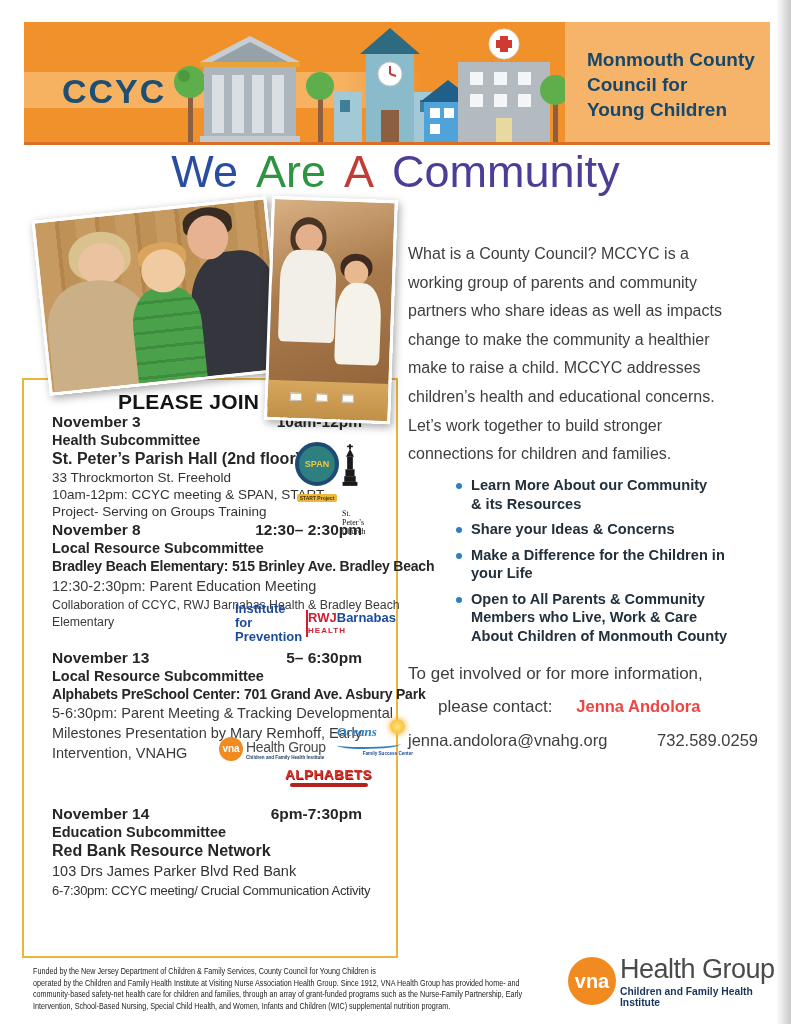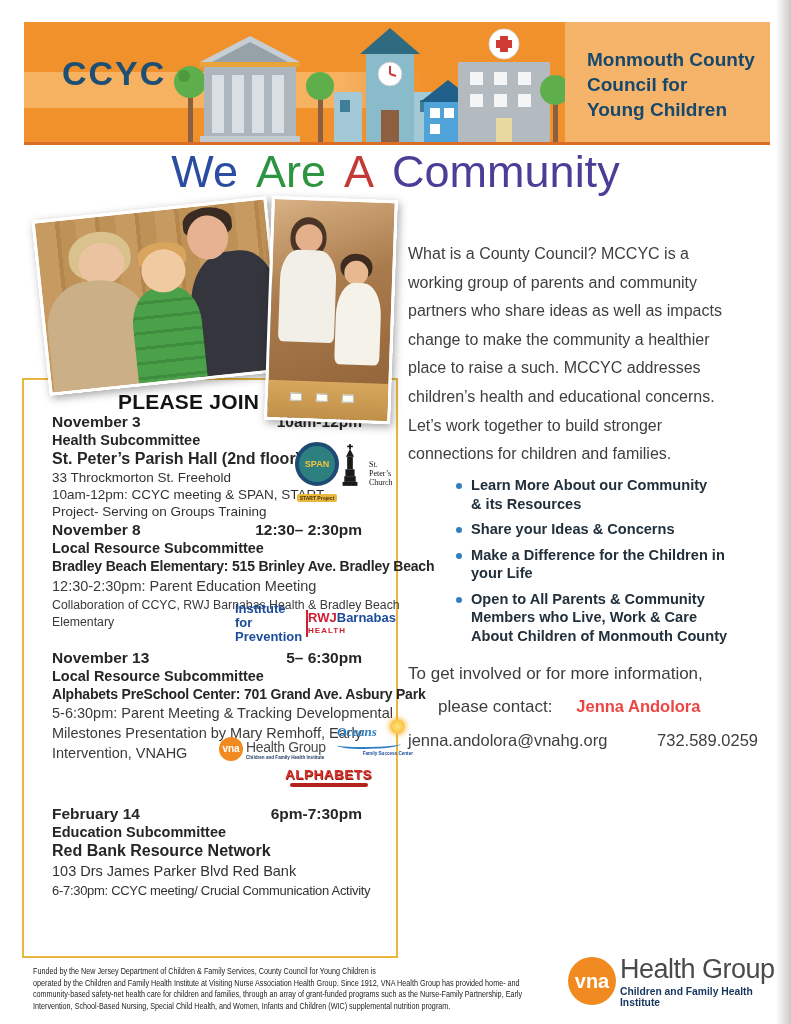--- a/index.html
+++ b/index.html
@@ -8,21 +8,21 @@
 
   
   .scan-strip{position:absolute;right:0;top:0;width:15px;height:100%;
               background:linear-gradient(to right,#ffffff,#c9c9c9);}
 
   
   .banner{position:absolute;left:24px;top:22px;width:746px;height:120px;background:#F0912C;
           border-bottom:3px solid #DA6E27;}
   .banner-stripe{position:absolute;left:0;top:50px;width:400px;height:36px;
                  background:linear-gradient(to right,#F6B161 80%,rgba(246,177,97,0));}
-  .ccyc{position:absolute;left:38px;top:32px;font-size:34px;font-weight:800;
+  .ccyc{position:absolute;left:38px;top:50px;font-size:34px;font-weight:800;
         color:#1D4E74;letter-spacing:2px;}
   .town{position:absolute;left:150px;bottom:0;width:396px;height:118px;}
   .banner-panel{position:absolute;left:541px;top:0;width:205px;height:120px;background:#F5B469;}
   .org-line{margin-left:22px;font-size:19px;line-height:25px;font-weight:700;color:#17486B;}
   .org-line:first-child{margin-top:25px;}
 
   
   .main-title{position:absolute;top:146px;left:0;width:100%;margin:0;text-align:center;
               font-size:45px;font-weight:400;letter-spacing:0;}
   .main-title span{margin:0 9px;}
@@ -75,21 +75,21 @@
   .ev-line-wide{font-size:13px;letter-spacing:-0.3px;line-height:20px;color:#333;white-space:nowrap;}
   .ev-addr{font-size:14.5px;line-height:20px;color:#333;white-space:nowrap;}
 
   
   .logo-span{position:absolute;left:266px;top:62px;width:54px;text-align:center;}
   .span-circle{width:44px;height:44px;margin:0 auto;border-radius:50%;background:#2E7F7F;
                border:4px solid #1E4B74;box-sizing:border-box;color:#F4C542;font-size:9px;
                font-weight:800;line-height:36px;text-align:center;}
   .span-ribbon{display:inline-block;margin-top:-5px;background:#E9B83E;color:#4a3208;
                font-size:5px;font-weight:700;padding:1px 3px;border-radius:2px;}
-  .logo-church{position:absolute;left:318px;top:64px;display:flex;gap:11px;}
+  .logo-church{position:absolute;left:318px;top:64px;display:flex;gap:3px;flex-direction:column;}
   .church-label{font-family:"Liberation Serif",serif;font-size:8px;line-height:9px;color:#111;margin-top:16px;}
   .logo-ifp{position:absolute;left:211px;top:222px;display:flex;align-items:center;}
   .ifp-left{font-size:13px;font-weight:800;color:#1B4C9C;line-height:14px;}
   .ifp-bar{width:2px;height:27px;background:#CE2031;}
   .ifp-right{line-height:13px;}
   .rwj-red{color:#CE2031;font-weight:800;font-size:13px;}
   .rwj-blue{color:#1B4C9C;font-weight:800;font-size:13px;}
   .rwj-health{color:#CE2031;font-weight:800;font-size:8px;letter-spacing:1px;}
   .logo-vna-sm{position:absolute;left:195px;top:357px;display:flex;gap:3px;align-items:center;}
   .vna-circle-sm{width:24px;height:24px;border-radius:50%;background:#F08A21;color:#fff;
@@ -301,21 +301,21 @@
       <div class="oceans-wave"></div>
       <div class="oceans-tag">Family Success Center</div>
     </div>
     <div class="logo-alpha">
       <div class="alpha-name">ALPHABETS</div>
       <div class="alpha-bar"></div>
     </div>
 
     <div class="event ev4">
       <div class="ev-row">
-        <span>February 14</span>
+        <span>November 14</span>
         <span>6pm-7:30pm</span>
       </div>
       <div class="ev-committee">Education Subcommittee</div>
       <div class="ev-venue1">Red Bank Resource Network</div>
       <div class="ev-addr">103 Drs James Parker Blvd Red Bank</div>
       <div class="ev-line-wide">6-7:30pm: CCYC meeting/ Crucial Communication Activity</div>
     </div>
 
   </div>
 
@@ -341,21 +341,21 @@
     <div class="fig p2-card" style="left:18%;"></div>
     <div class="fig p2-card" style="left:40%;"></div>
     <div class="fig p2-card" style="left:62%;"></div>
   </div>
 
   <div class="intro">
     <div class="i-line">What is a County Council? MCCYC is a</div>
     <div class="i-line">working group of parents and community</div>
     <div class="i-line">partners who share ideas as well as impacts</div>
     <div class="i-line">change to make the community a healthier</div>
-    <div class="i-line">place to raise a such. MCCYC addresses</div>
+    <div class="i-line">make to raise a child. MCCYC addresses</div>
     <div class="i-line">children’s health and educational concerns.</div>
     <div class="i-line">Let’s work together to build stronger</div>
     <div class="i-line">connections for children and families.</div>
   </div>
 
   <div class="bullets">
     <div class="bullet">
       <span class="dot"></span>
       <div>
         <div class="b-line">Learn More About our Community</div>

